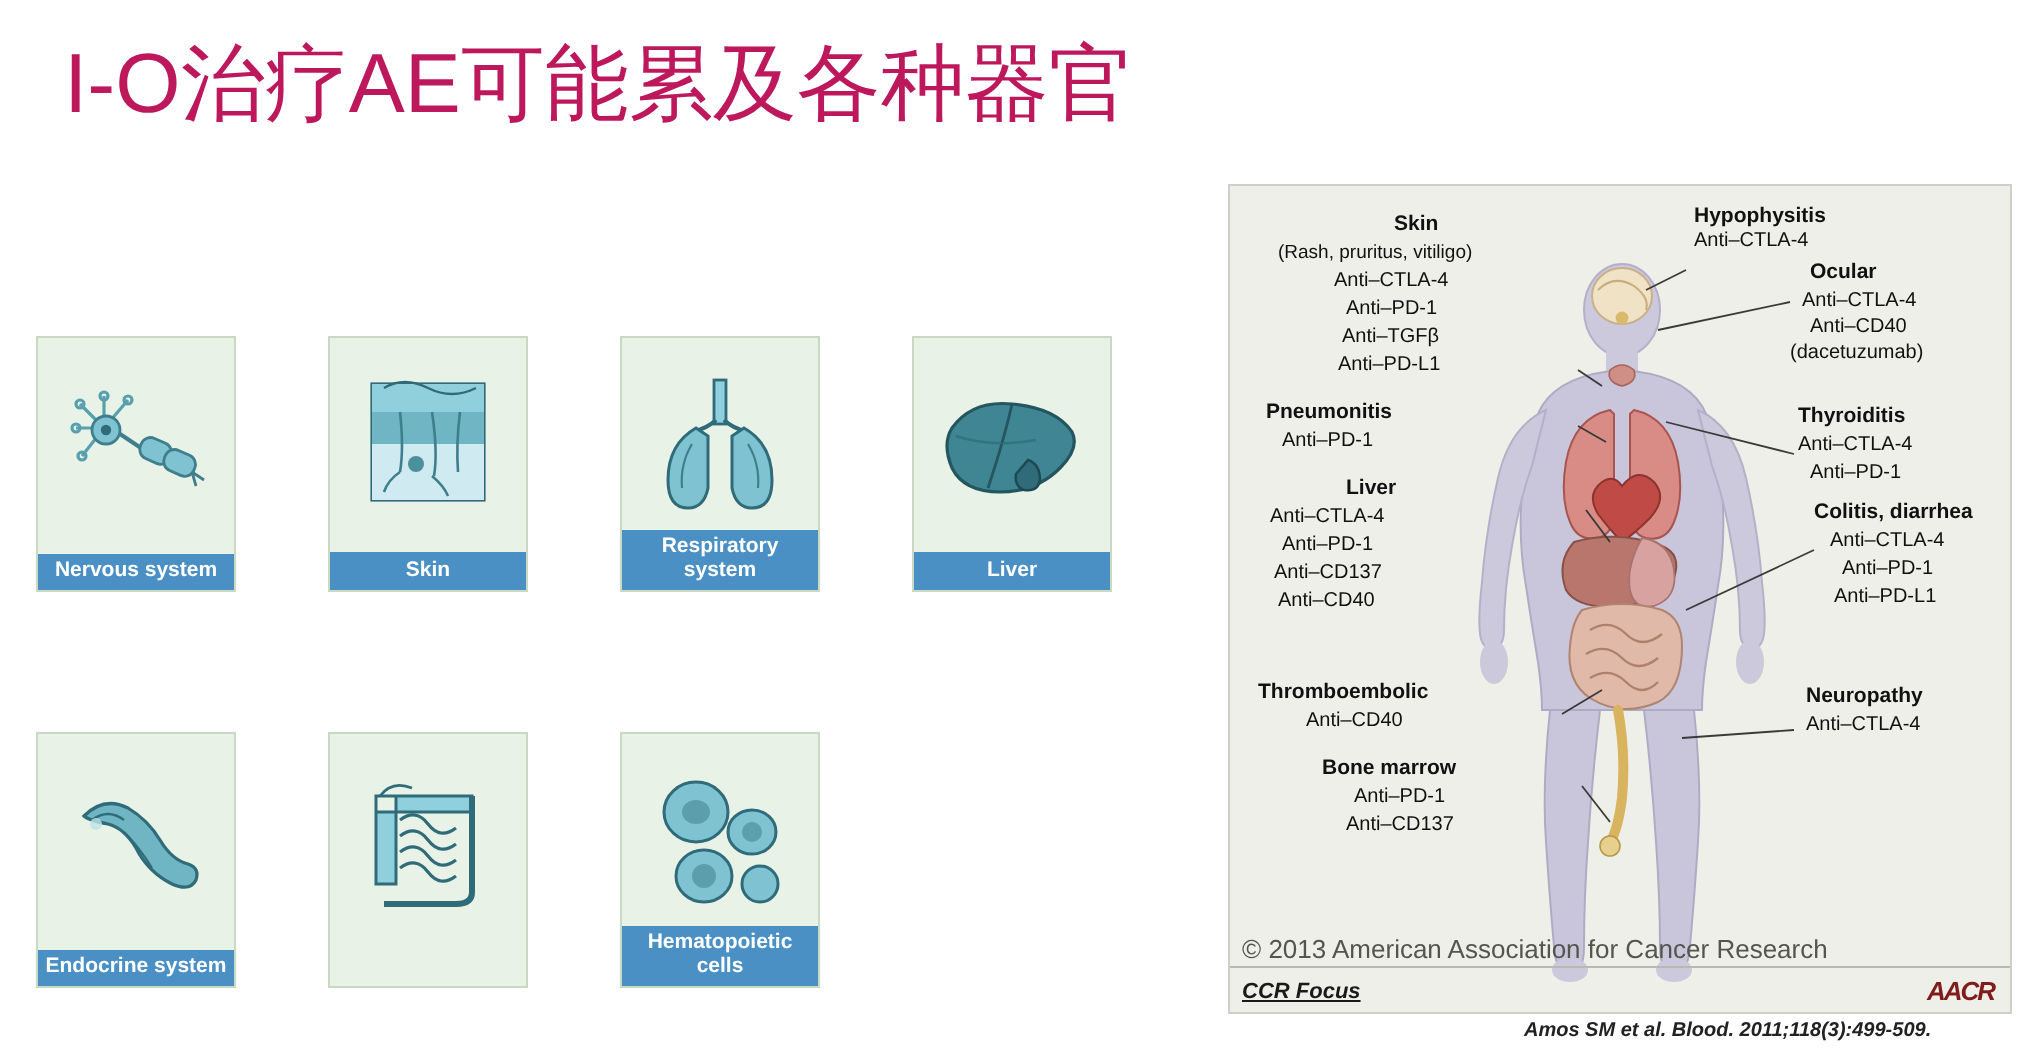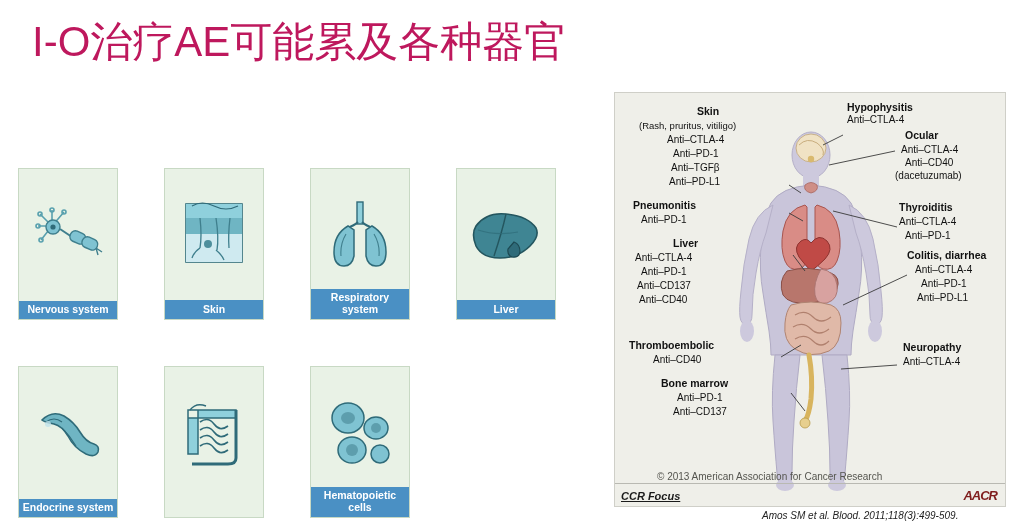--- a/index.html
+++ b/index.html
@@ -26,21 +26,21 @@
     left:18px; top:168px;
     width:540px;
     display:grid;
     grid-template-columns:repeat(4,124px);
     grid-template-rows:repeat(2,128px);
     column-gap:22px;
     row-gap:70px;
   }
   .organ-card{
     position:relative;
-    width:100px;height:152px;
+    width:100px;height:128px;
     background:#e9f2e6;
     border:1px solid #c8d9c4;
     box-sizing:border-box;
     display:flex;
     align-items:center;
     justify-content:center;
   }
   .organ-art{width:72px;height:78px;display:block;margin-bottom:18px;}
   .organ-label{
     position:absolute;
@@ -66,38 +66,38 @@
     overflow:hidden;
   }
   #figure-svg{position:absolute;left:0;top:0;}
   .fig-head{font-weight:bold;}
   .fig-txt{font-family:"Liberation Sans",sans-serif;}
   #figure-footer-line{
     position:absolute;left:0;right:0;bottom:22px;height:1px;background:#b9b9b2;
   }
   #copyright{
     position:absolute;left:6px;bottom:24px;
-    font-size:10px;color:#55554f;margin-left:36px;
+    font-size:13px;color:#55554f;
   }
   #ccr-focus{
     position:absolute;left:6px;bottom:4px;
     font-size:11px;font-weight:bold;font-style:italic;color:#1a1a1a;text-decoration:underline;
   }
   #aacr-logo{
     position:absolute;right:8px;bottom:3px;
     font-size:13px;font-weight:bold;font-style:italic;color:#7f1d1d;
     letter-spacing:-1px;
   }
   
   #citation{
     position:absolute;
     left:762px; top:510px;
     font-size:10px;
     font-style:italic;
-    font-weight:normal;
+    font-weight:bold;
     color:#222;
     white-space:nowrap;
   }
 </style>
 </head>
 <body>
 
 <div id="slide-title">I-O治疗AE可能累及各种器官</div>
 
 <div id="organ-grid">

